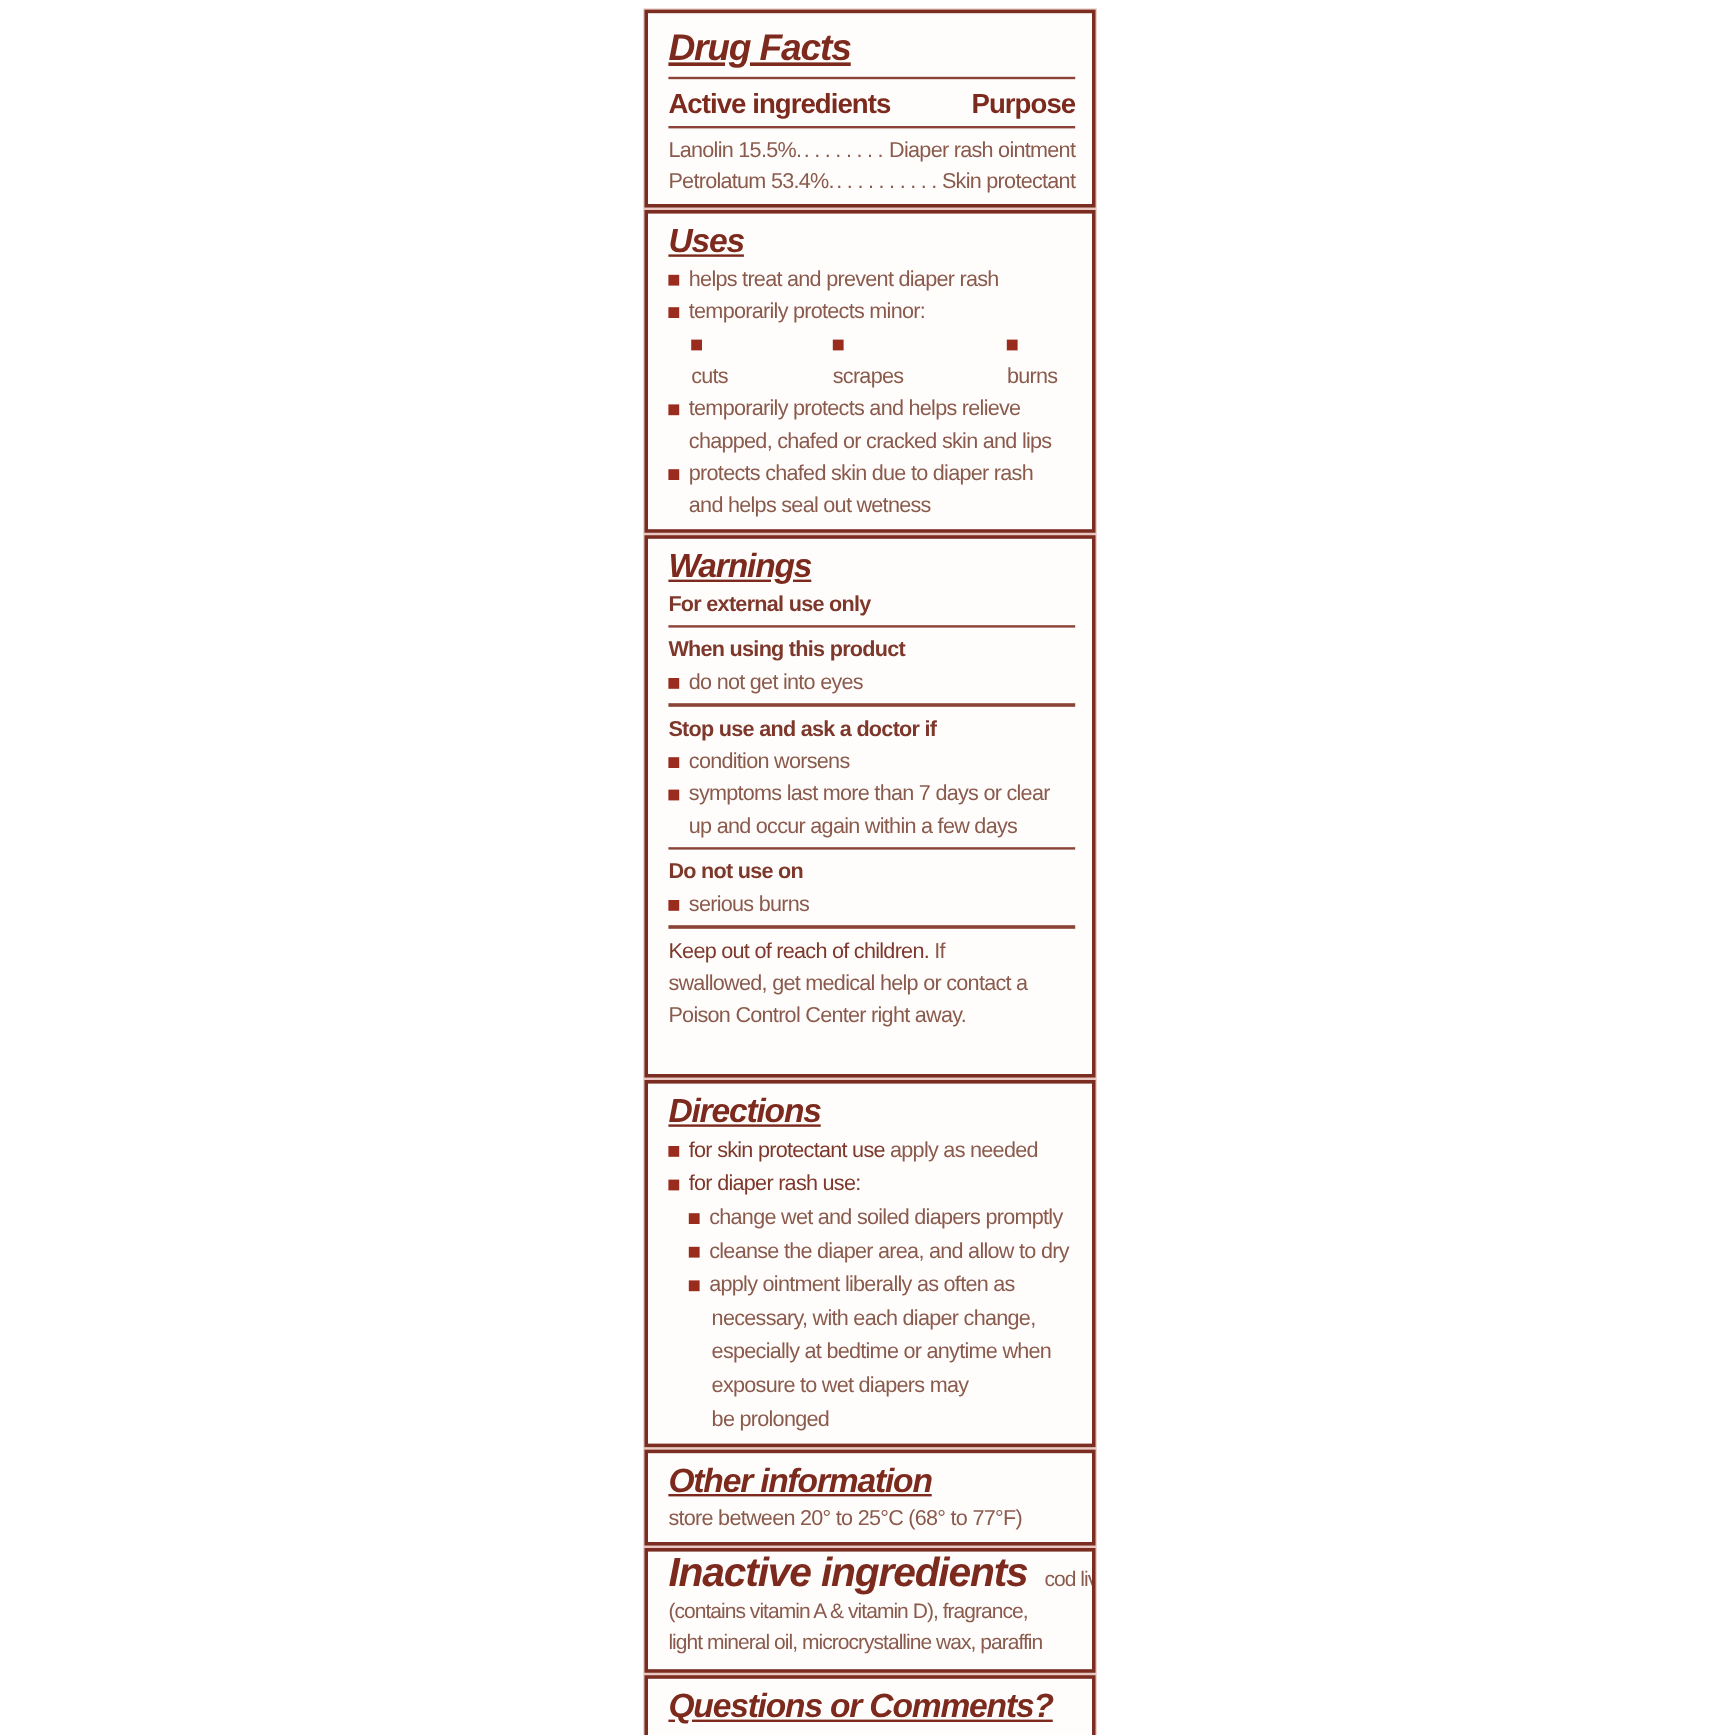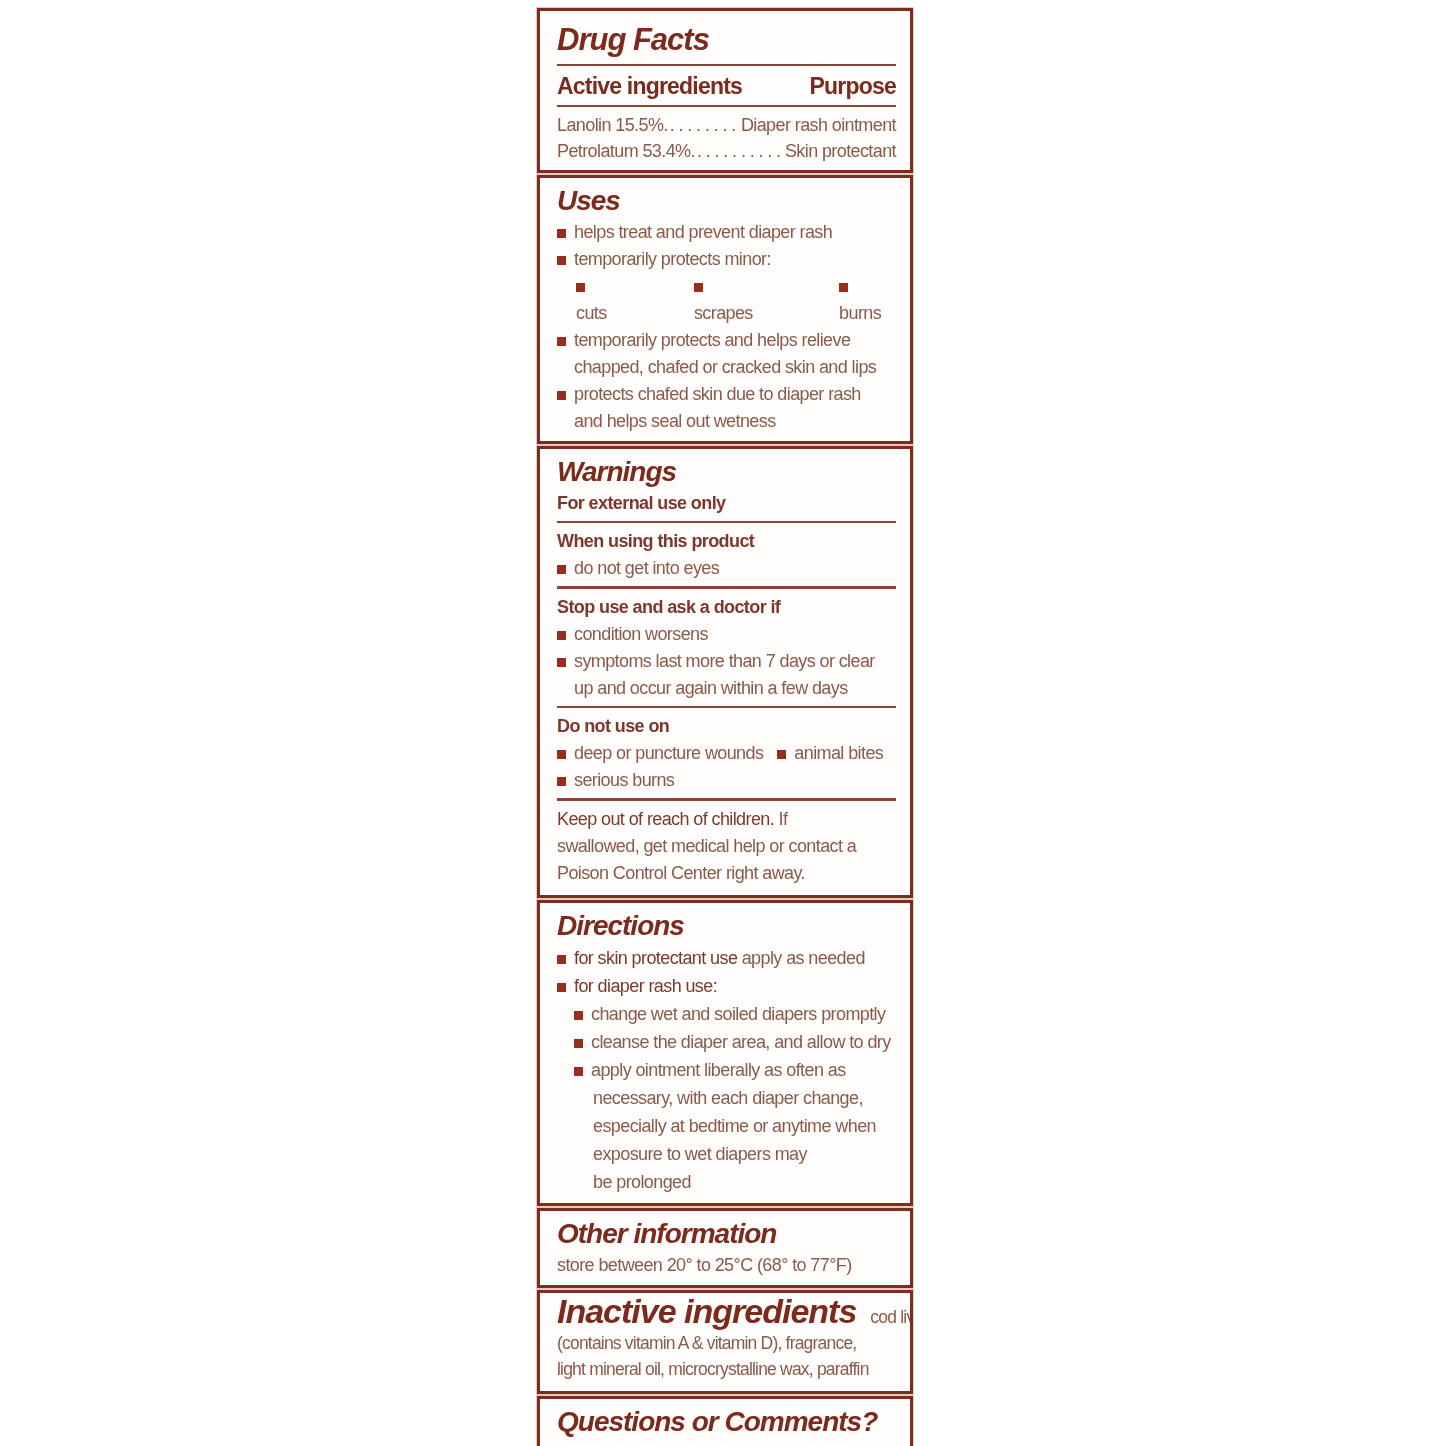--- a/index.html
+++ b/index.html
@@ -31,21 +31,21 @@
   .sec-facts{min-height:162px;padding-top:9px;}
   .sec-uses{min-height:246px;}
   .sec-warnings{min-height:452px;}
   .sec-directions{min-height:306px;line-height:28px;}
   .sec-other{min-height:74px;}
   .sec-inactive{min-height:104px;font-size:17.5px;letter-spacing:-0.8px;line-height:26px;}
   .sec-questions{min-height:74px;}
 
   .title{
     font-style:italic;font-weight:bold;color:var(--heading);
-    font-size:28px;line-height:36px;letter-spacing:-1px;
+    font-size:28px;line-height:36px;letter-spacing:-1px;text-decoration:underline;
   }
   .df-title{font-size:31px;line-height:40px;}
   .rule{border:none;border-top:2px solid var(--rule);margin:4px 0 5px 0;}
   .rule-thick{border-top:3px solid var(--rule);}
 
   .ai-head{display:flex;justify-content:space-between;align-items:baseline;
     font-weight:bold;color:var(--heading);
     font-size:23px;line-height:30px;letter-spacing:-0.8px;}
   .ai-row{display:flex;align-items:baseline;white-space:nowrap;line-height:26px;}
   .leader{flex:1;overflow:hidden;white-space:nowrap;padding:0 2px;}
@@ -109,24 +109,20 @@
     <hr class="rule">
     <div class="line subhead">When using this product</div>
     <div class="line"><span class="sq"></span><span>do not get into eyes</span></div>
     <hr class="rule rule-thick">
     <div class="line subhead">Stop use and ask a doctor if</div>
     <div class="line"><span class="sq"></span><span>condition worsens</span></div>
     <div class="line"><span class="sq"></span><span>symptoms last more than 7 days or clear</span></div>
     <div class="line cont">up and occur again within a few days</div>
     <hr class="rule">
     <div class="line subhead">Do not use on</div>
-    <div class="inline-items-tight">
-      <span><span class="sq"></span><span>deep or puncture wounds</span></span>
-      <span><span class="sq"></span><span>animal bites</span></span>
-    </div>
     <div class="line"><span class="sq"></span><span>serious burns</span></div>
     <hr class="rule rule-thick">
     <div class="line"><span class="boldpart">Keep out of reach of children.</span><span> If</span></div>
     <div class="line">swallowed, get medical help or contact a</div>
     <div class="line">Poison Control Center right away.</div>
   </div>
 
   <div class="sec sec-directions">
     <div class="title">Directions</div>
     <div class="line"><span class="sq"></span><span class="boldpart">for skin protectant use</span><span> apply as needed</span></div>

